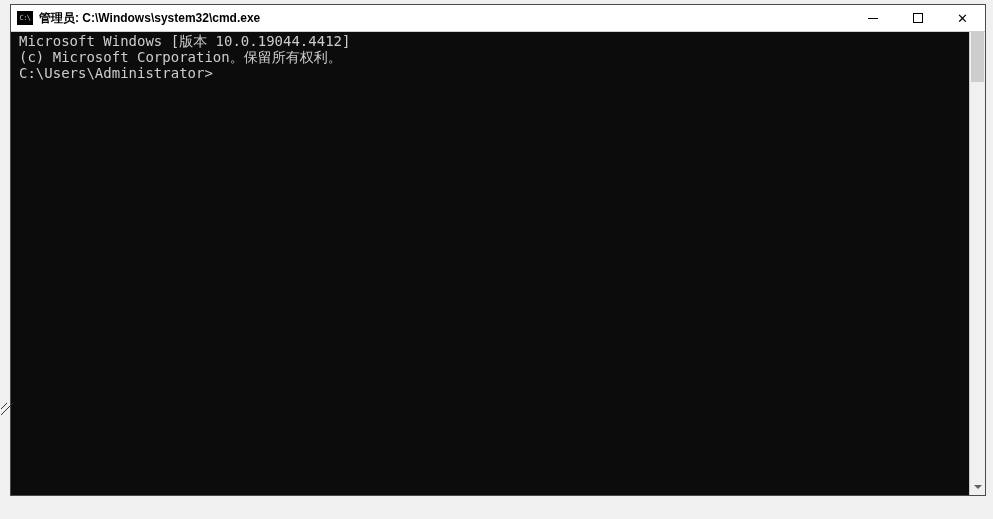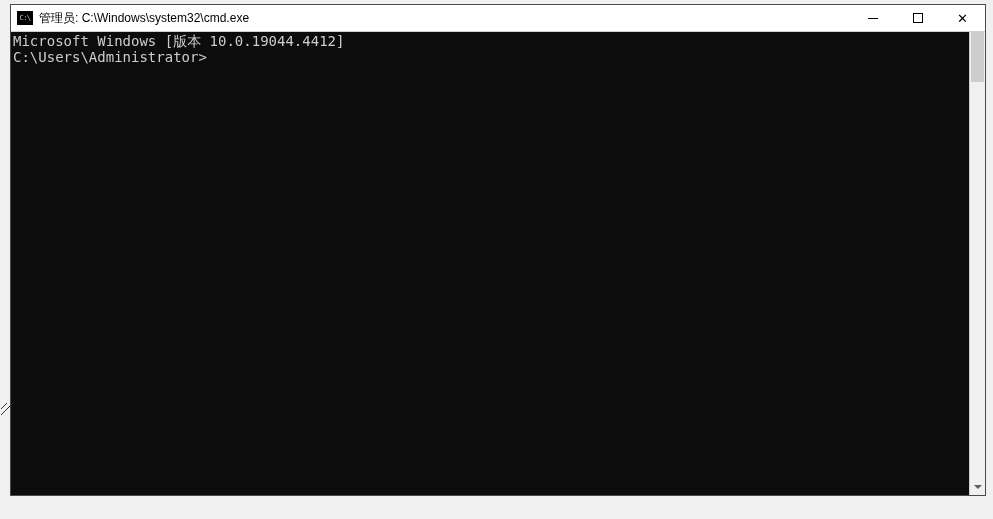--- a/index.html
+++ b/index.html
@@ -48,20 +48,21 @@
       color: #c0c0c0;
       font-size: 7px;
       font-family: "Consolas", monospace;
       line-height: 1;
       letter-spacing: -0.5px;
     }
     .titlebar-text {
       font-size: 12px;
       color: #000000;
       flex: 1;
+      font-weight: bold;
     }
     .window-controls {
       display: flex;
       height: 100%;
     }
     .control-btn {
       width: 45px;
       height: 100%;
       display: flex;
       align-items: center;
@@ -90,21 +91,21 @@
       background: #000000;
       position: relative;
     }
     .terminal-content {
       flex: 1;
       background: #0c0c0c;
       color: #cccccc;
       font-family: "NSimSun", "SimSun", "Consolas", monospace;
       font-size: 14px;
       line-height: 16px;
-      padding: 1px 2px;
+      padding: 1px 8px;
       white-space: pre;
       overflow: hidden;
     }
     .terminal-line {
       display: block;
     }
     .prompt-line {
       display: flex;
     }
     .scrollbar {
@@ -162,21 +163,21 @@
       </button>
       <button class="control-btn">
         <span class="maximize-box"></span>
       </button>
       <button class="control-btn close">
         <span class="close-x">✕</span>
       </button>
     </div>
   </div>
   <div class="terminal-area">
-    <div class="terminal-content"><span class="terminal-line">Microsoft Windows [版本 10.0.19044.4412]</span><span class="terminal-line"></span><span class="prompt-line"><span>C:\Users\Administrator&gt;</span></span></div>
+    <div class="terminal-content"><span class="terminal-line">Microsoft Windows [版本 10.0.19044.4412]</span><span class="terminal-line">(c) Microsoft Corporation。保留所有权利。</span><span class="terminal-line"></span><span class="prompt-line"><span>C:\Users\Administrator&gt;</span></span></div>
     <div class="scrollbar">
       <div class="scrollbar-thumb"></div>
       <div class="scrollbar-arrow-down">
         <div class="arrow-down-tri"></div>
       </div>
     </div>
   </div>
 </div>
 
 <svg class="corner-indicator" viewBox="0 0 14 14">

